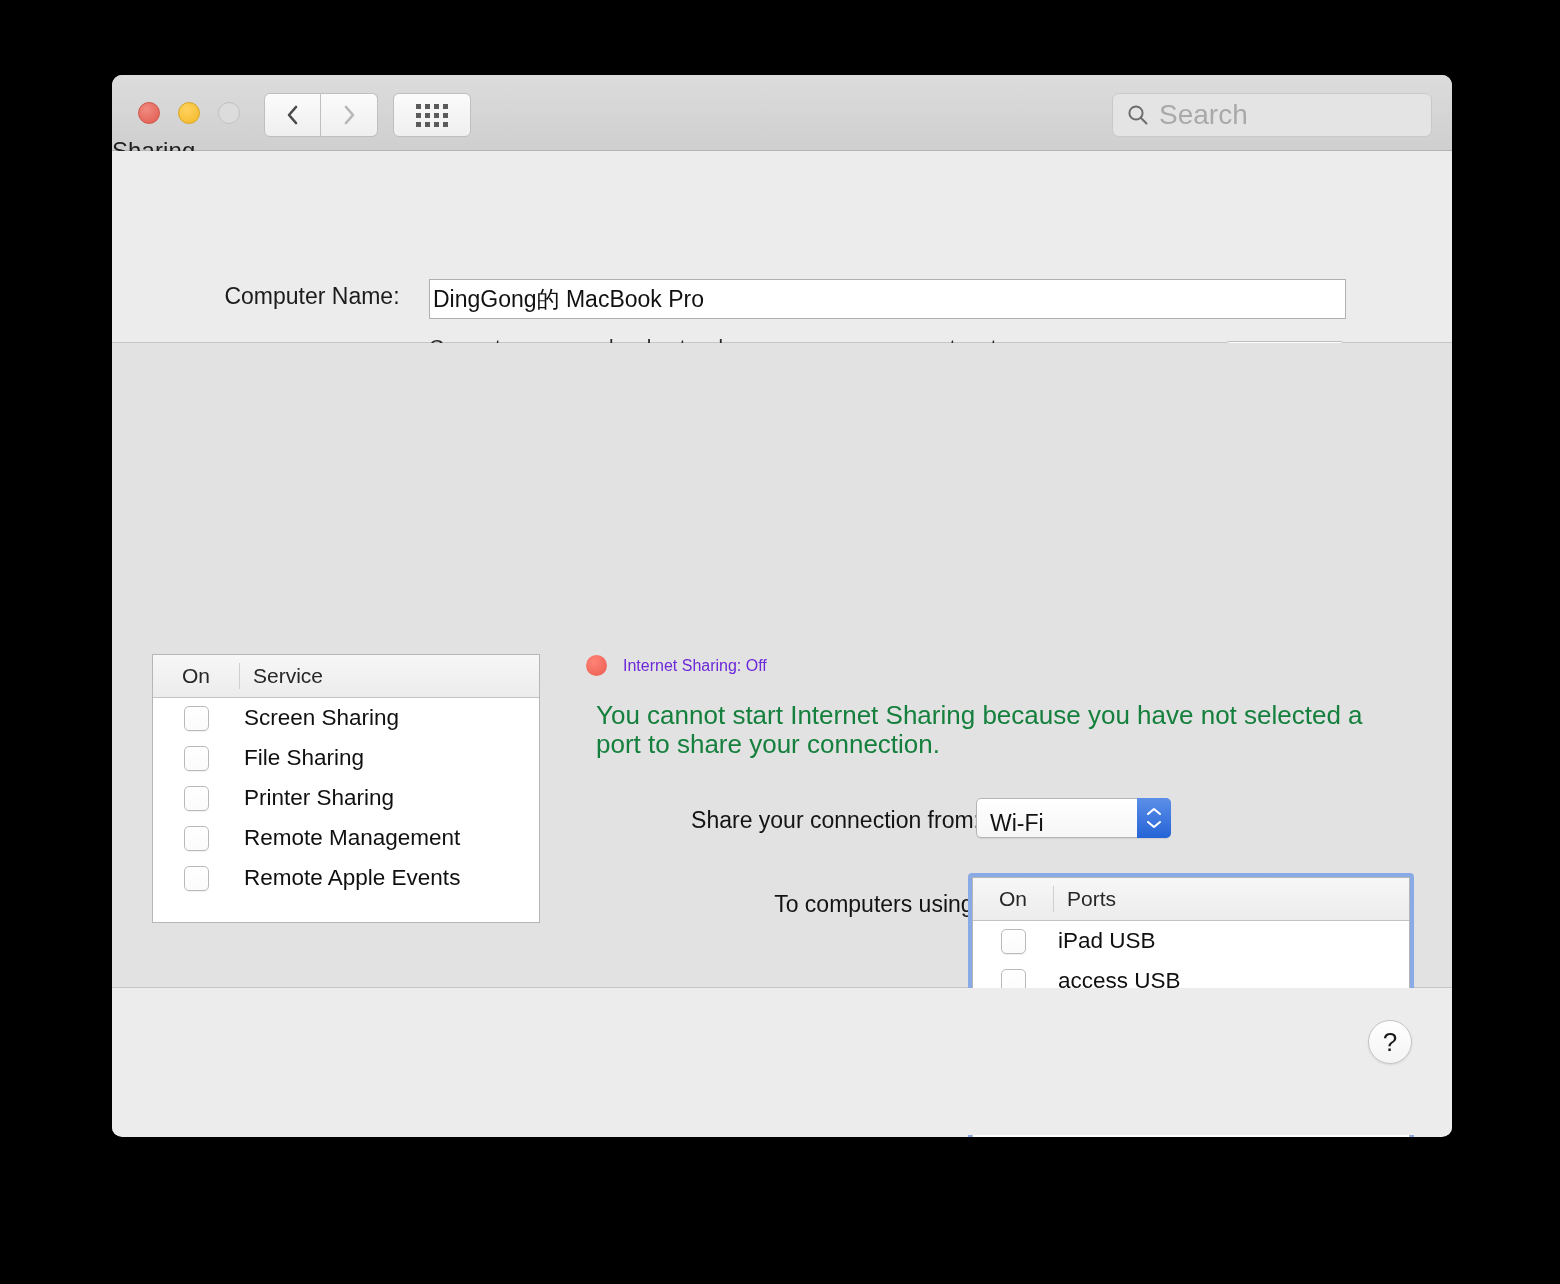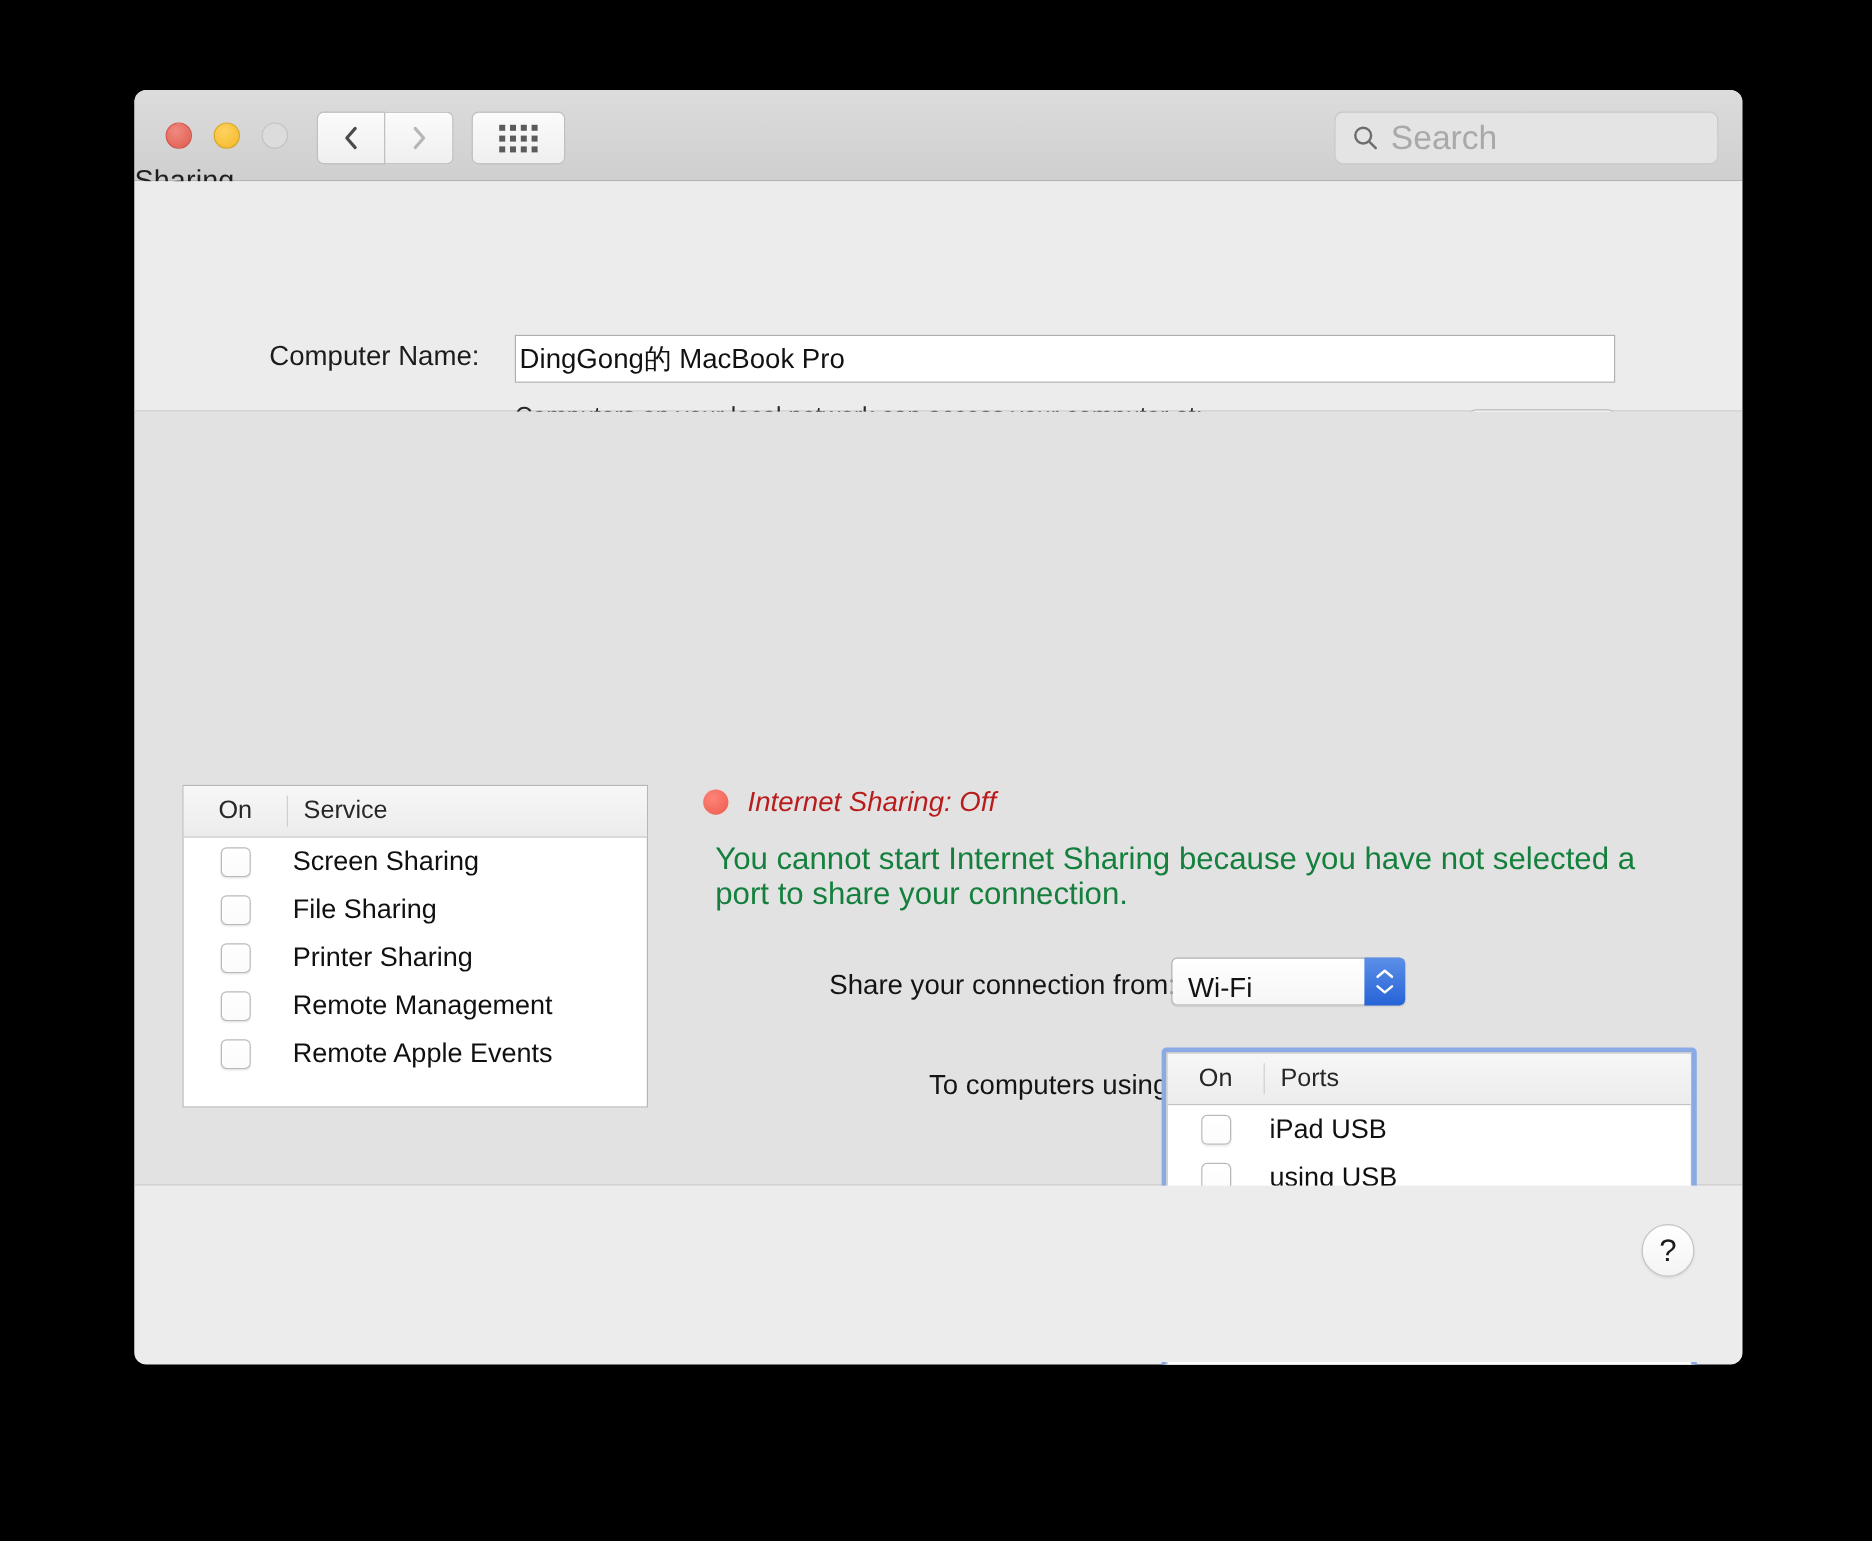--- a/index.html
+++ b/index.html
@@ -274,23 +274,22 @@
     align-items: center;
   }
   .status-dot {
     width: 21px;
     height: 21px;
     border-radius: 50%;
     background: radial-gradient(circle at 38% 32%, #ff8377, #ea5c4e);
     margin-right: 16px;
   }
   .status-text {
-    font-size: 23px;
-    color: #b91c1c;
-    font-style: italic;
+    font-size: 16px;
+    color: #6d28d9;
   }
   .status-desc {
     position: absolute;
     left: 484px;
     top: 358px;
     width: 800px;
     font-size: 26px;
     line-height: 29px;
     color: #15803d;
   }
@@ -526,21 +525,21 @@
               <div class="row">
                 <div class="cbcell" style="width: 80px;">
                   <span class="cbox"></span>
                 </div>
                 <span class="label">iPad USB</span>
               </div>
               <div class="row">
                 <div class="cbcell" style="width: 80px;">
                   <span class="cbox"></span>
                 </div>
-                <span class="label">using USB</span>
+                <span class="label">access USB</span>
               </div>
               <div class="row selected-blue">
                 <div class="cbcell" style="width: 80px;">
                   <span class="cbox"></span>
                 </div>
                 <span class="label">USB 10/100/1000 LAN</span>
               </div>
               <div class="row">
                 <div class="cbcell" style="width: 80px;">
                   <span class="cbox"></span>

